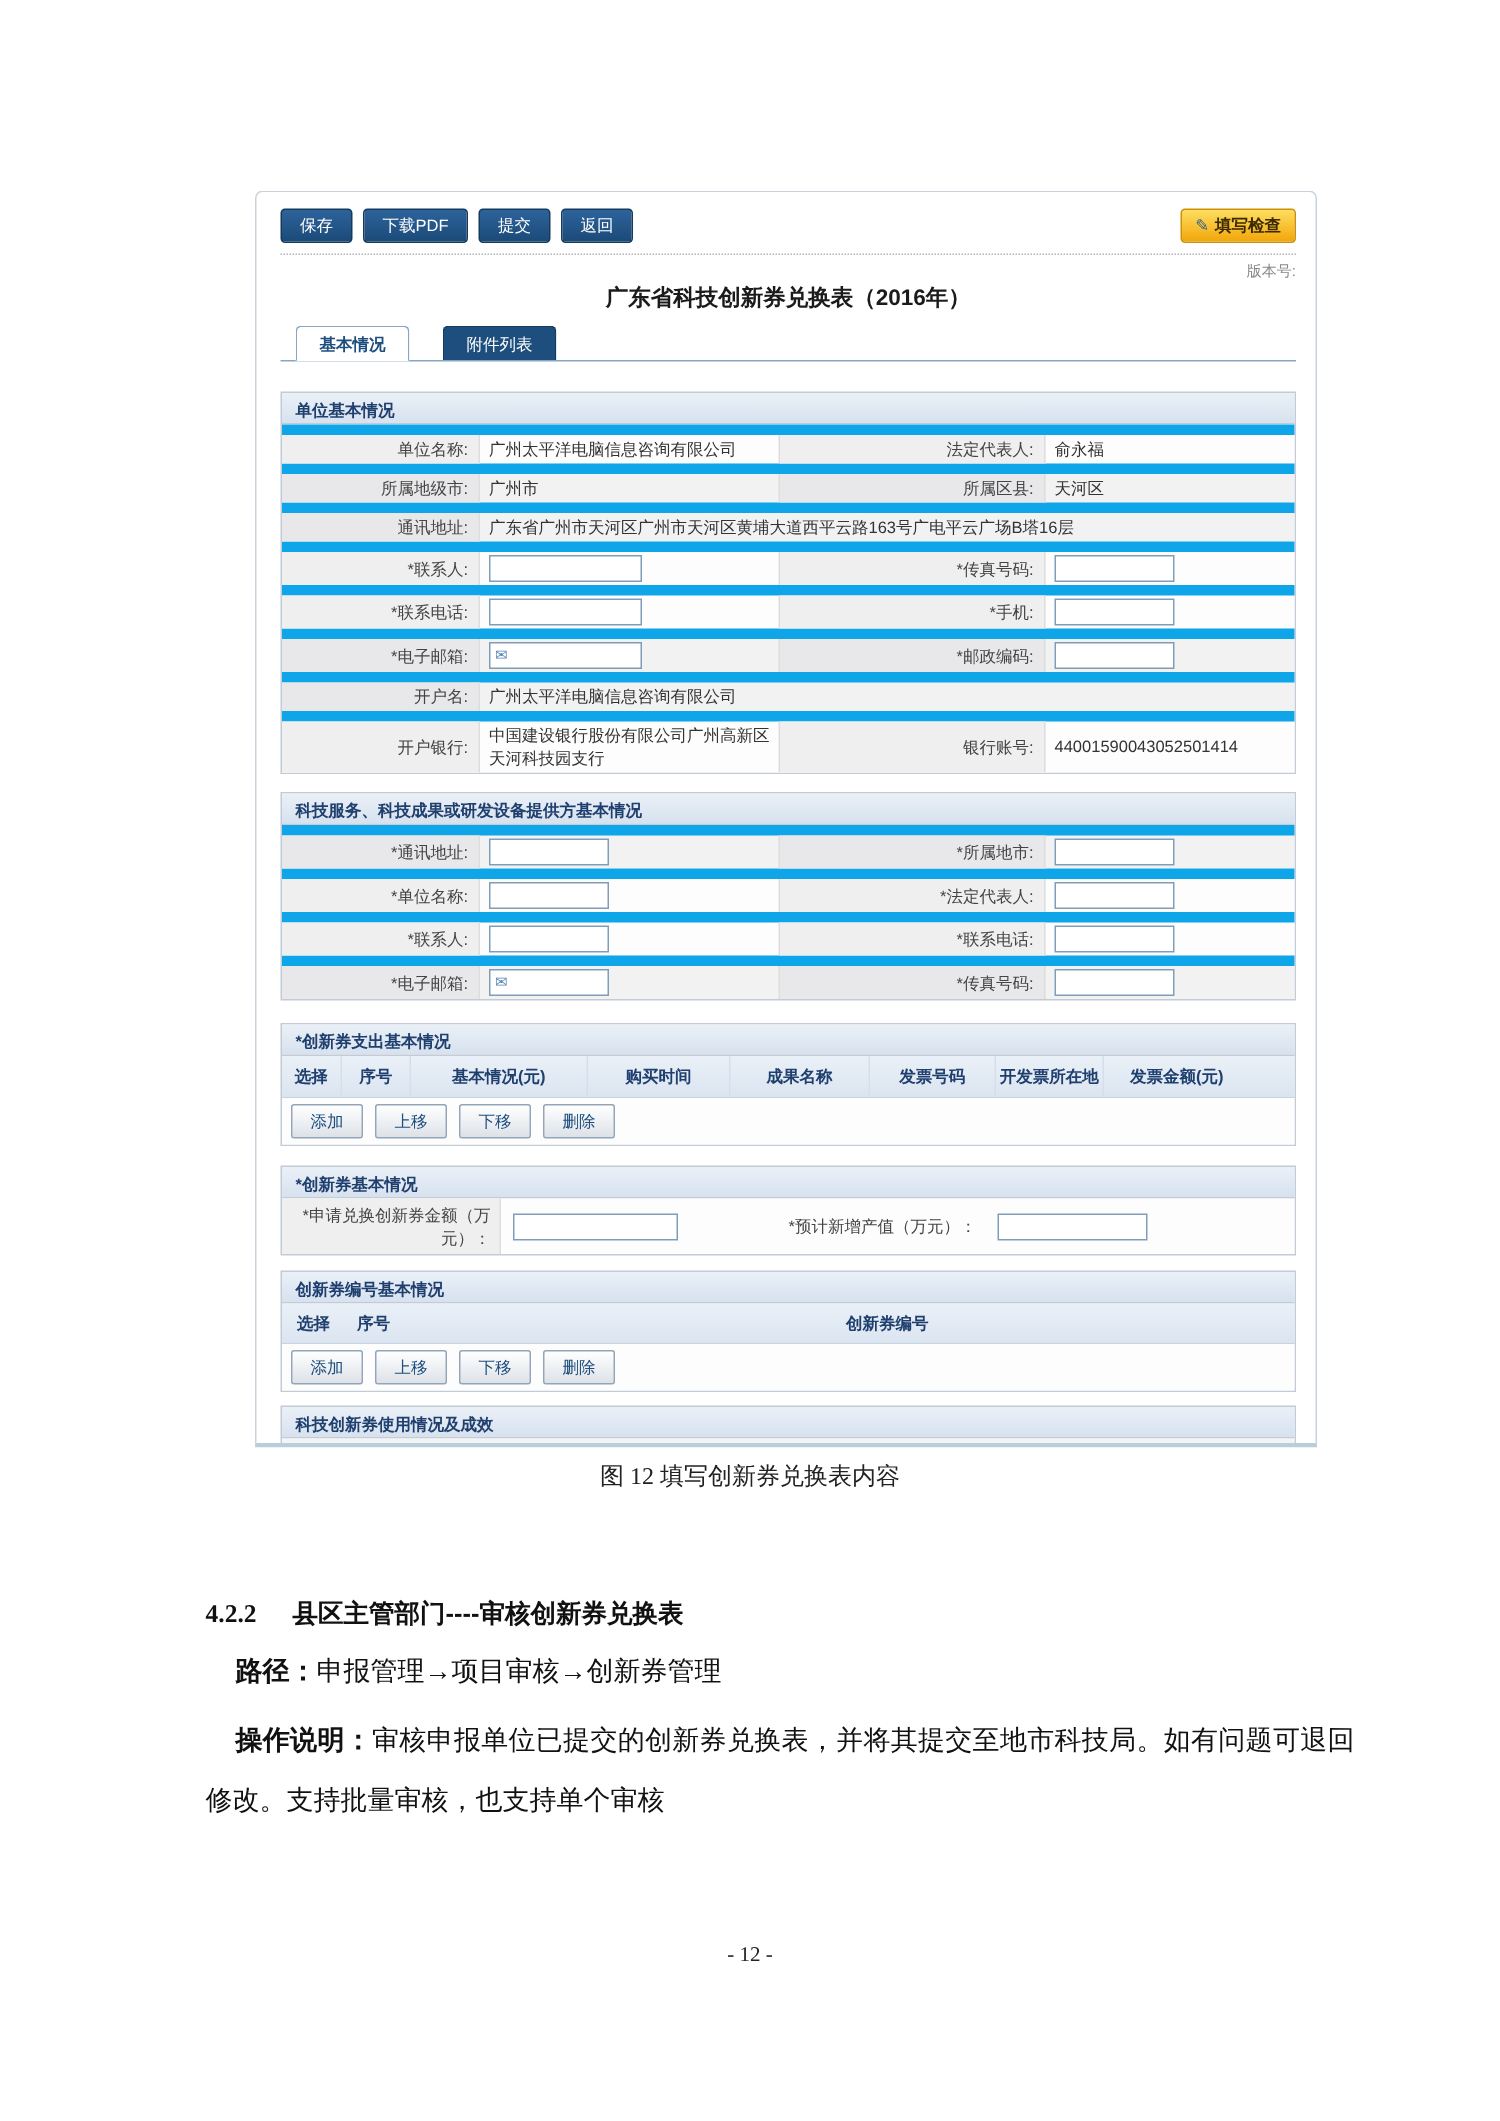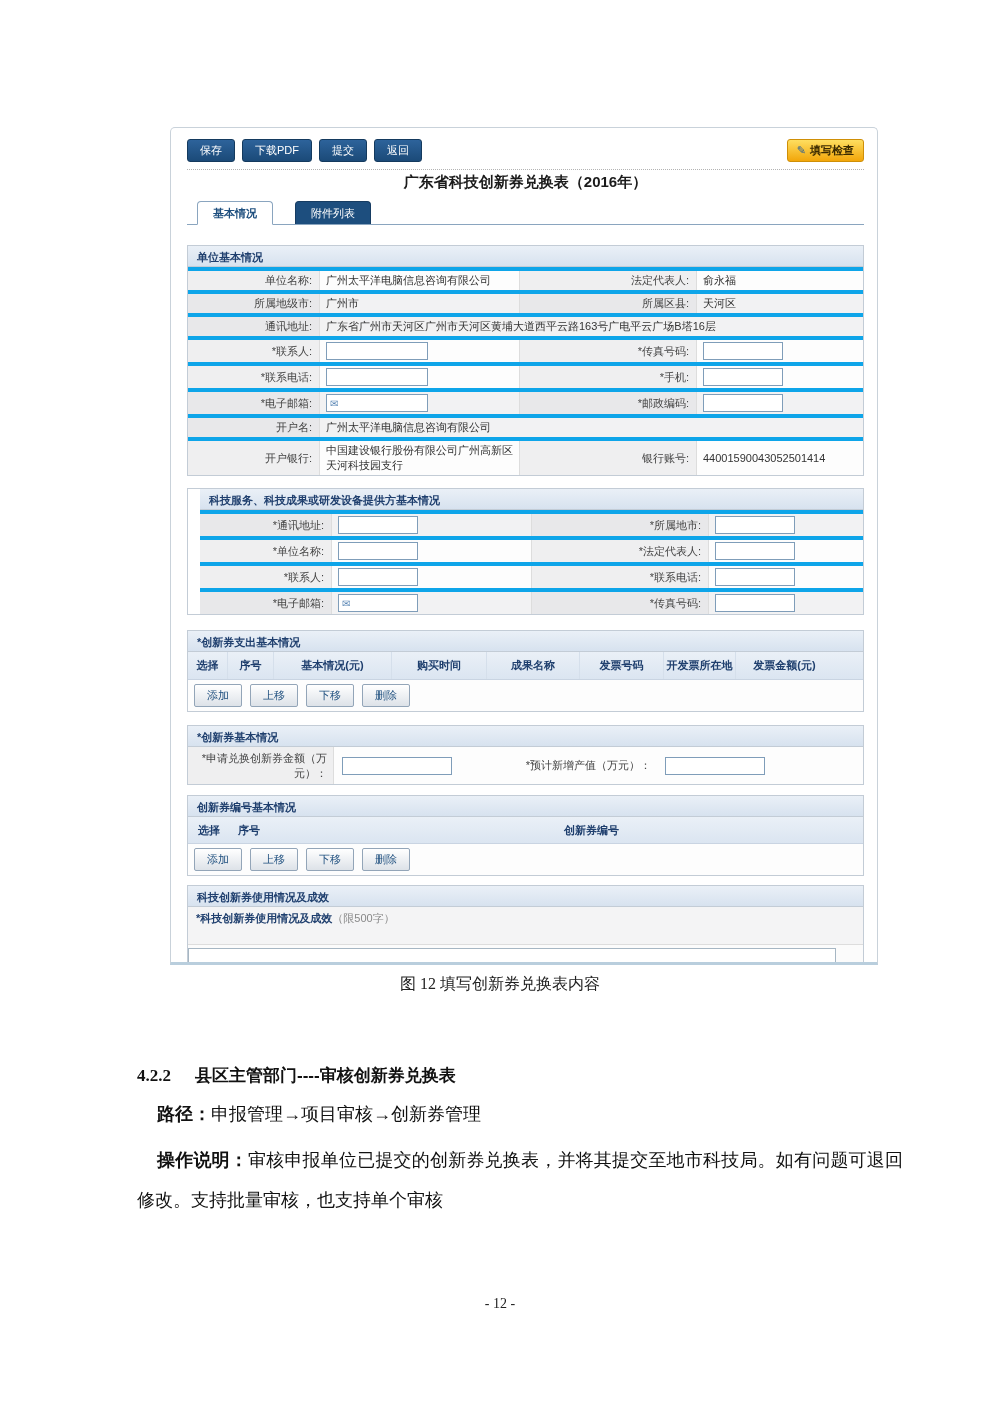--- a/index.html
+++ b/index.html
@@ -35,24 +35,24 @@
   .tab { padding:4px 15px 3px 15px; font-size:11px; border-radius:4px 4px 0 0; cursor:pointer; }
   .tab.active { background:#fff; border:1px solid #8aa5bf; border-bottom:1px solid #fff; color:#1d4e7e; font-weight:bold; margin-bottom:-1px; }
   .tab.inactive { background:#1d4e7e; border:1px solid #163c62; border-bottom:none; color:#fff; }
 
   .content { margin-top:20px; }
   .sec { border:1px solid #c3ccd6; background:#fff; }
   .sec-h {
     background:linear-gradient(#eaf0f7,#d7e2ef); border-bottom:1px solid #c3ccd6;
     color:#1f3f6e; font-weight:bold; padding:4px 9px; font-size:11px; height:21px;
   }
-  .m12 { margin-top:12px;padding-left:12px; } .m15 { margin-top:15px; } .m13 { margin-top:13px; }
+  .m12 { margin-top:12px; } .m15 { margin-top:15px; } .m13 { margin-top:13px; }
   .m10 { margin-top:10px; } .m9 { margin-top:9px; }
 
-  .frow { display:grid; grid-template-columns:132px 200px 177px 168px; border-top:4px solid #0ea5e9; min-height:23px; }
+  .frow { display:grid; grid-template-columns:132px 200px 177px 168px; border-top:7px solid #0ea5e9; min-height:23px; }
   .frow:first-of-type { border-top:none; }
   .r-light { background:#fdfdfd; } .r-light .lc { background:#efeff0; }
   .r-dark  { background:#f2f2f3; } .r-dark  .lc { background:#e8e8ea; }
   .lc { display:flex; align-items:center; justify-content:flex-end; padding:2px 7px; color:#444; border-right:1px solid #ddd; text-align:right; }
   .vc { display:flex; align-items:center; padding:2px 6px; position:relative; border-right:1px solid #ddd; }
   .vc.last { border-right:none; }
   .span3 { grid-column:2 / 5; }
   .inp { border:1px solid #7f9db9; background:#fff; height:18px; font-size:11px; font-family:"Liberation Sans", sans-serif; }
   .w100 { width:102px; } .w78 { width:80px; }
   .mailwrap { position:relative; display:inline-block; }
@@ -107,20 +107,21 @@
       <button class="tbtn">提交</button>
       <button class="tbtn">返回</button>
       <div class="tspacer"></div>
       <button class="checkbtn">
         <span class="checkico">✎</span>
         <span>填写检查</span>
       </button>
     </div>
 
     <div class="dotline"></div>
+    <div class="verline">版本号:</div>
     <div class="shot-title">广东省科技创新券兑换表（2016年）</div>
 
     <div class="tabs">
       <div class="tab active">基本情况</div>
       <div class="tab inactive">附件列表</div>
     </div>
 
     <div class="content">
 
       <div class="sec">

